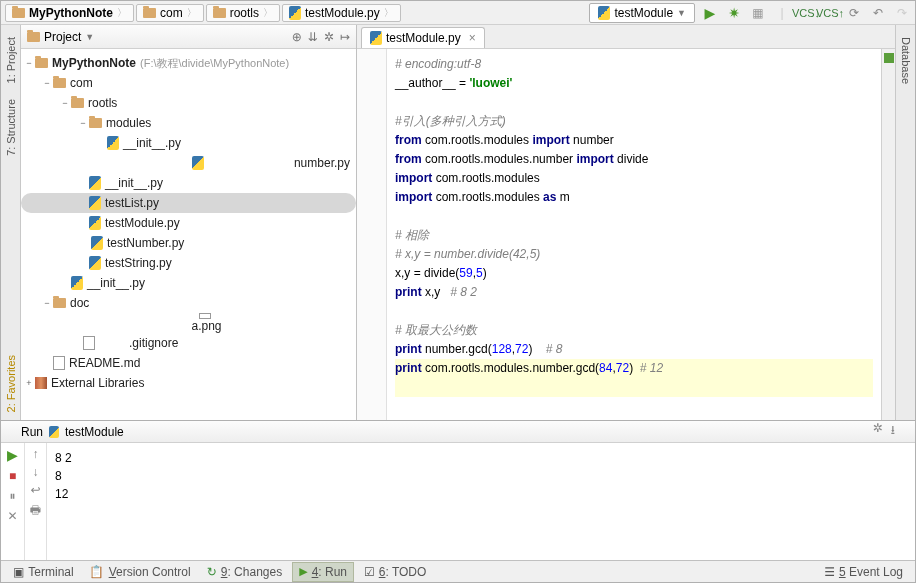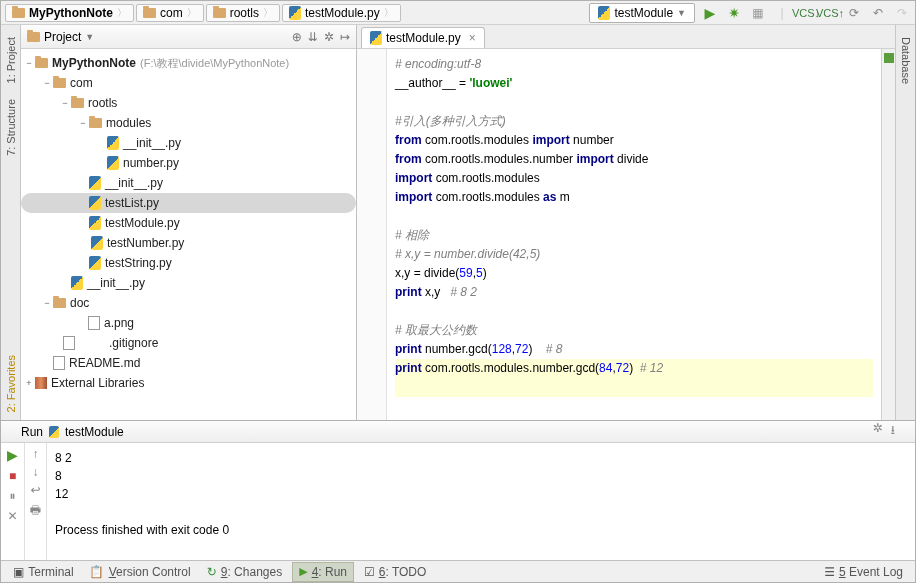--- a/index.html
+++ b/index.html
@@ -155,21 +155,21 @@
           <div class="tree-item" style="padding-left: 56px;">
             <span class="tree-toggle">−</span>
             <span class="folder-icon"></span>
             <span class="tree-label">modules</span>
           </div>
           <div class="tree-item" style="padding-left: 74px;">
             <span class="tree-toggle"></span>
             <span class="py-icon"></span>
             <span class="tree-label">__init__.py</span>
           </div>
-          <div class="tree-item" style="padding-left: 74px;">
+          <div class="tree-item" style="padding-left: 74px; justify-content: space-between;">
             <span class="tree-toggle"></span>
             <span class="py-icon"></span>
             <span class="tree-label">number.py</span>
           </div>
           <div class="tree-item" style="padding-left: 56px;">
             <span class="tree-toggle"></span>
             <span class="py-icon"></span>
             <span class="tree-label">__init__.py</span>
           </div>
           <div class="tree-item selected" style="padding-left: 56px;">
@@ -195,26 +195,26 @@
           <div class="tree-item" style="padding-left: 38px;">
             <span class="tree-toggle"></span>
             <span class="py-icon"></span>
             <span class="tree-label">__init__.py</span>
           </div>
           <div class="tree-item" style="padding-left: 20px;">
             <span class="tree-toggle">−</span>
             <span class="folder-icon"></span>
             <span class="tree-label">doc</span>
           </div>
-          <div class="tree-item" style="padding-left: 55px;">
+          <div class="tree-item" style="padding-left: 38px; flex-direction: column;">
             <span class="tree-toggle"></span>
             <span class="md-icon"></span>
             <span class="tree-label">a.png</span>
           </div>
-          <div class="tree-item" style=" gap: 30px;">
+          <div class="tree-item" style="padding-left: 20px; gap: 30px;">
             <span class="tree-toggle"></span>
             <span class="md-icon"></span>
             <span class="tree-label">.gitignore</span>
           </div>
           <div class="tree-item" style="padding-left: 20px;">
             <span class="tree-toggle"></span>
             <span class="md-icon"></span>
             <span class="tree-label">README.md</span>
           </div>
         </div>
@@ -290,21 +290,20 @@
       <span>↑</span>
       <span>↓</span>
       <span>↩</span>
       <span>🖶</span>
     </div>
     <div class="run-output" id="run-output">
         <div>8 2</div>
         <div>8</div>
         <div>12</div>
         <div>&nbsp;</div>
-        <div>Process finished with exit code 0</div>
       </div>
   </div>
 </div>
 
 <div class="status-bar">
   <div class="status-left">
     <div class="status-item">
       <span>▣</span>
       <span>Terminal</span>
     </div>

